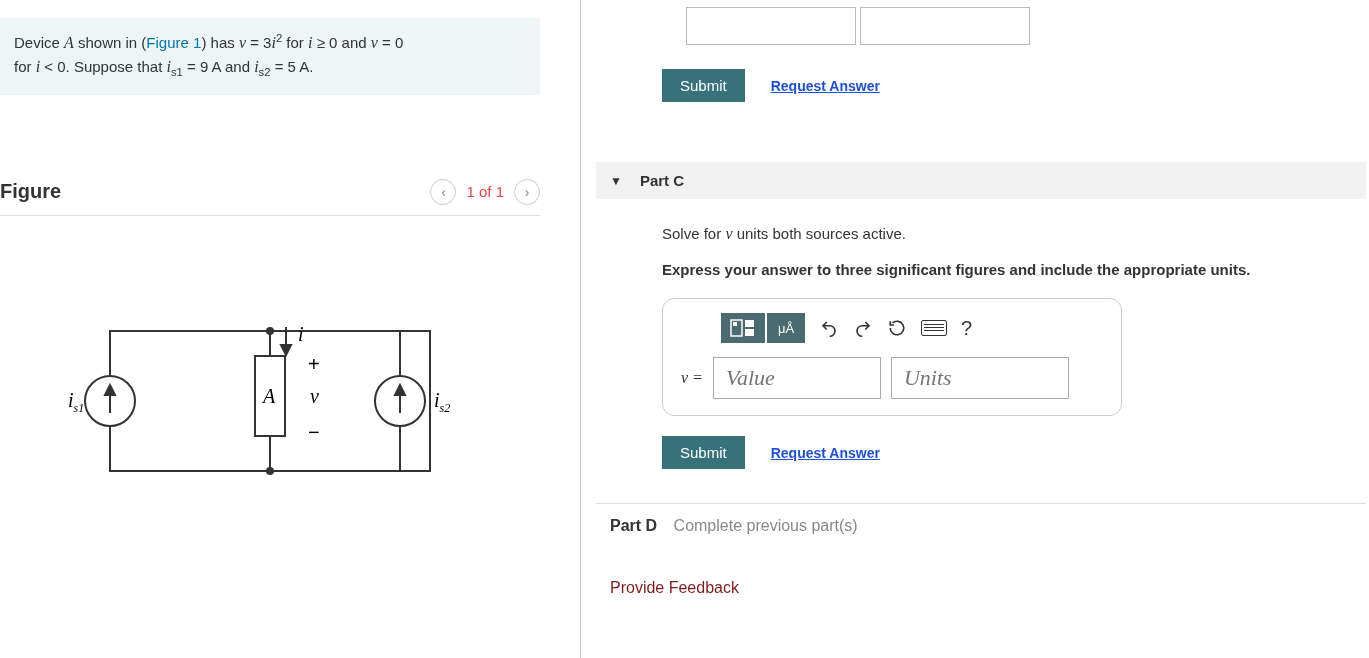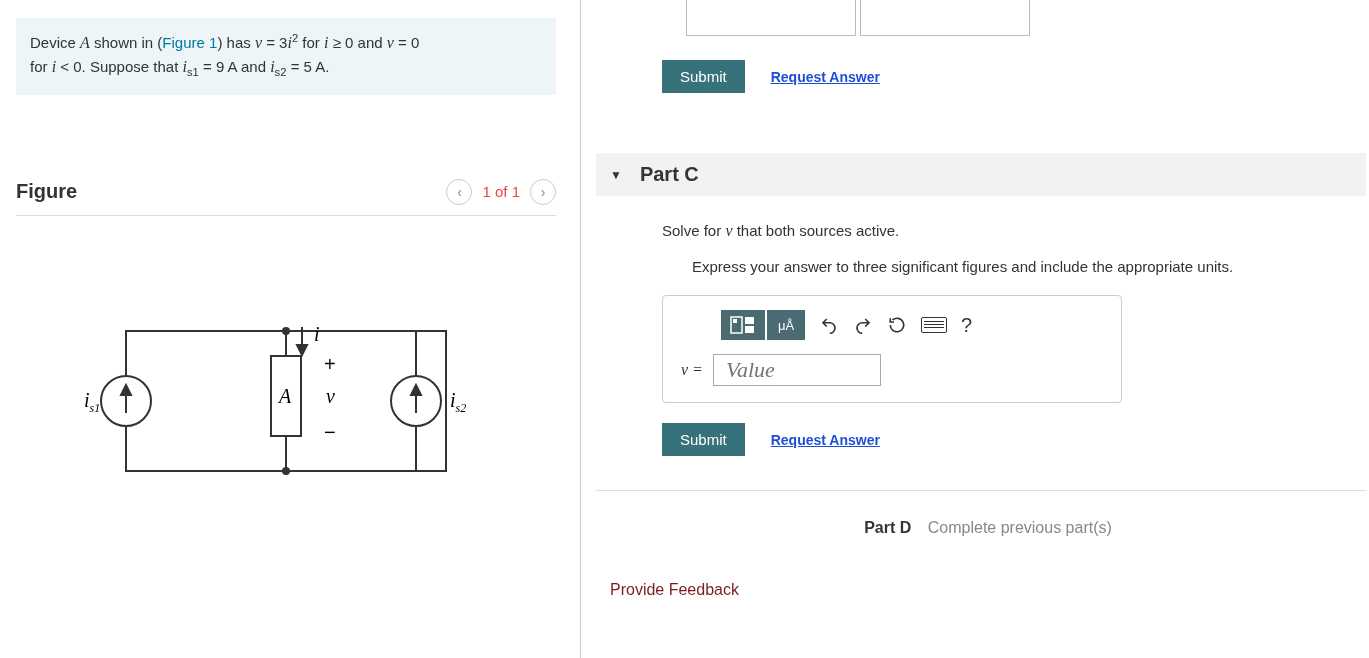--- a/index.html
+++ b/index.html
@@ -8,28 +8,28 @@
     font-size: 15px;
     color: #333;
     width: 1369px;
     height: 658px;
     position: relative;
     overflow: hidden;
     background: #fff;
   }
   .left-col {
     position: absolute;
-    left: 16px;
+    left: 0;
     top: 18px;
     width: 560px;
   }
   .right-col {
     position: absolute;
     left: 596px;
-    top: 4px;
+    top: 13px;
     width: 770px;
   }
   .divider {
     position: absolute;
     left: 580px;
     top: 0;
     width: 1px;
     height: 658px;
     background: #ccc;
   }
@@ -79,57 +79,57 @@
   }
   .req-link { color:#1d4ed8; font-weight:bold; text-decoration: underline; cursor:pointer; font-size:14px;}
 
   .part-header {
     margin-top: 60px;
     background: #f2f2f2;
     padding: 10px 14px;
     display:flex; align-items:center; gap:18px;
   }
   .caret-down { font-size:12px; color:#333; }
-  .part-label { font-weight:bold; font-size:20px; }
+  .part-label { font-weight:bold; font-size:15px; }
 
   .instr { margin: 26px 0 0 66px; font-size:15px; }
   .instr .italic-var{ font-size:16px;}
-  .instr-bold { margin: 18px 0 0 96px; font-weight:normal; font-size:15px; }
+  .instr-bold { margin: 18px 0 0 66px; font-weight:bold; font-size:15px; }
 
   .answer-panel {
     margin: 20px 0 0 66px;
     border:1px solid #ccc;
-    border-radius:4px;
+    border-radius:12px;
     width: 460px;
     padding: 14px 14px 16px 14px;
   }
   .toolbar { display:flex; align-items:center; gap:14px; margin-left:44px; margin-bottom:14px;}
   .tool-group { display:flex; gap:2px; }
   .tool-btn-dark {
     background:#4a6b72; width:38px; height:30px; display:flex; align-items:center;
     justify-content:center; color:#fff; font-size:13px; cursor:pointer;
   }
   .tool-btn-dark.wide { width:44px; }
   .tool-icon { width:20px; height:20px; color:#333; cursor:pointer; font-size:18px; display:flex; align-items:center; justify-content:center;}
   .keyboard-box { width:26px; height:16px; border:1.5px solid #333; border-radius:2px; position:relative; cursor:pointer;}
   .keyboard-box::after{content:""; position:absolute; left:2px; right:2px; top:3px; height:1px; background:#333; box-shadow:0 3px 0 #333, 0 6px 0 #333;}
   .help-q { font-size:20px; color:#333; cursor:pointer; }
 
   .value-row { display:flex; align-items:center; gap:10px; margin-left:4px;}
   .eq-label { font-style: italic; font-family: "Times New Roman", serif; font-size:16px; }
   .big-input {
-    border:1px solid #aaa; height:32px; font-size:22px; font-style:italic;
+    border:1px solid #aaa; height:42px; font-size:22px; font-style:italic;
     font-family:"Times New Roman",serif; color:#999; padding:0 12px;
   }
   .big-input.value { width:168px; }
   .big-input.units { width:178px; }
 
   .submit-row2 { margin-top: 20px; margin-left: 66px; display:flex; align-items:center; gap:26px;}
   .hr { margin-top:34px; border:none; border-top:1px solid #ddd; width:100%;}
-  .part-d { margin: 28px 0 0 14px; font-size:16px;text-align:center; }
+  .part-d { margin: 13px 0 0 14px; font-size:16px; }
   .part-d .pl { font-weight:bold; margin-right:12px;}
   .part-d .pg { color:#888; }
   .feedback { margin:44px 0 0 14px; color:#7f1d1d; font-size:16px; cursor:pointer;}
 </style>
 </head>
 <body>
 
 <div class="left-col">
   <div class="problem-box">
     <span>Device </span><span class="italic-var">A</span><span> shown in (</span><span class="figure-link">Figure 1</span><span>) has </span><span class="italic-var">v</span><span> = 3</span><span class="italic-var">i</span><sup>2</sup><span> for </span><span class="italic-var">i</span><span> ≥ 0 and </span><span class="italic-var">v</span><span> = 0</span><br>
@@ -192,21 +192,21 @@
     <button class="submit-btn">Submit</button>
     <a class="req-link">Request Answer</a>
   </div>
 
   <div class="part-header">
     <span class="caret-down">▼</span>
     <span class="part-label">Part C</span>
   </div>
 
   <div class="instr">
-    <span>Solve for </span><span class="italic-var">v</span><span> that both sources active.</span>
+    <span>Solve for </span><span class="italic-var">v</span><span> units both sources active.</span>
   </div>
   <div class="instr-bold">Express your answer to three significant figures and include the appropriate units.</div>
 
   <div class="answer-panel">
     <div class="toolbar">
       <div class="tool-group">
         <div class="tool-btn-dark wide">
           <svg width="26" height="18">
               <rect x="1" y="1" width="11" height="16" fill="none" stroke="#fff" stroke-width="1.5"></rect>
               <rect x="15" y="1" width="9" height="7" fill="#fff"></rect>
@@ -235,20 +235,21 @@
             <path d="M3 12a9 9 0 1 0 3-6.7"></path>
             <polyline points="3 3 3 8 8 8"></polyline>
           </svg>
       </div>
       <div class="keyboard-box"></div>
       <div class="help-q">?</div>
     </div>
     <div class="value-row">
       <span class="eq-label">v =</span>
       <input class="big-input value" placeholder="Value" style="">
+      <input class="big-input units" placeholder="Units" style="">
     </div>
   </div>
 
   <div class="submit-row2">
     <button class="submit-btn">Submit</button>
     <a class="req-link">Request Answer</a>
   </div>
 
   <hr class="hr">
 

